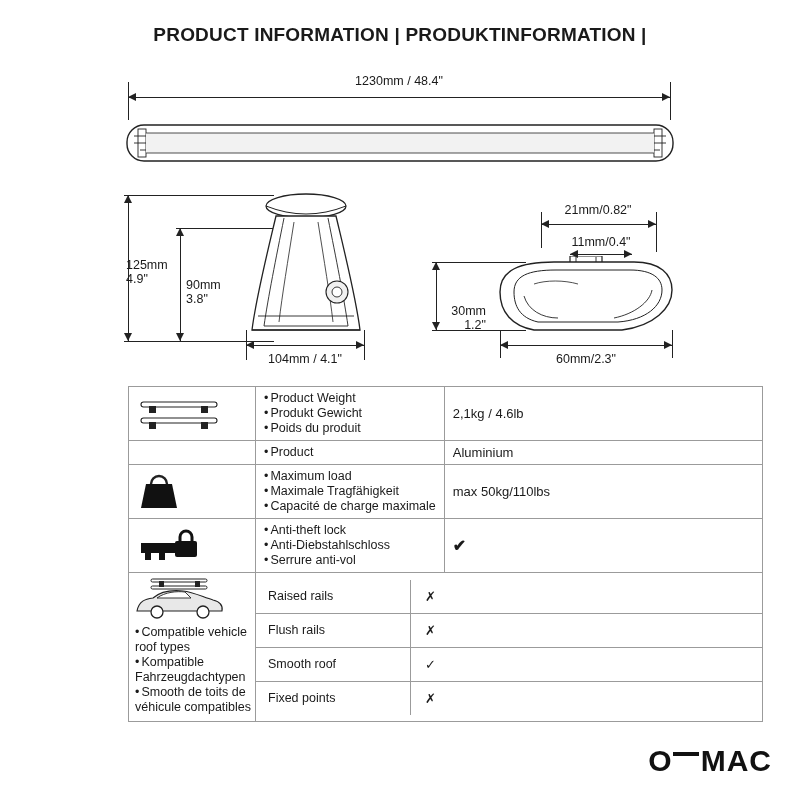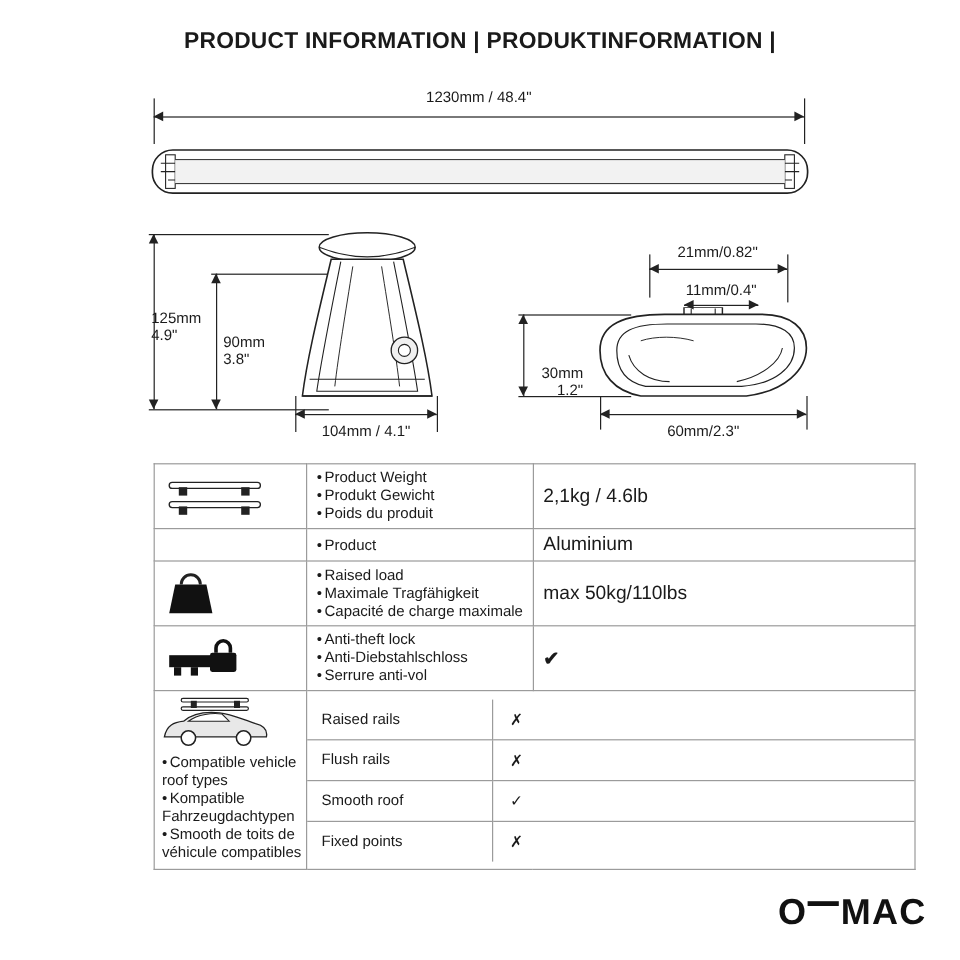--- a/index.html
+++ b/index.html
@@ -79,21 +79,21 @@
     padding: 6px 4px;
     border-radius: 17px;
   }
   .cell-label {
     width: 142px;
     line-height: 15px;
     padding-left: 6px;
   }
   .cell-value {
     padding-left: 14px;
-    font-size: 16px;
+    font-size: 13px;
   }
   .bullets { margin: 0; padding: 0; list-style: none; }
   .bullets li { white-space: nowrap; }
   .bullets li:before { content: "\2022"; margin-right: 2px; }
   .bullets li.wrapped { white-space: normal; }
 
   .roof-sub { width: 100%; border-collapse: collapse; }
   .roof-sub td { border: 0; }
   .checkmark { font-size: 16px; font-weight: bold; }
   .cross { font-size: 13px; }
@@ -271,21 +271,21 @@
 
       <tr>
         <td class="cell-icon">
           <svg width="44" height="40" viewBox="0 0 44 40">
             <path d="M14 12 a8 8 0 0 1 16 0" fill="none" stroke="#222" stroke-width="2.4"></path>
             <path d="M9 12 L35 12 L40 36 L4 36 Z" fill="#111"></path>
           </svg>
         </td>
         <td class="cell-label">
           <ul class="bullets">
-            <li>Raised load</li>
+            <li>Maximum load</li>
             <li>Maximale Tragfähigkeit</li>
             <li>Capacité de charge maximale</li>
           </ul>
         </td>
         <td class="cell-value">max 50kg/110lbs</td>
       </tr>
 
       <tr>
         <td class="cell-icon">
           <svg width="76" height="38" viewBox="0 0 76 38">

